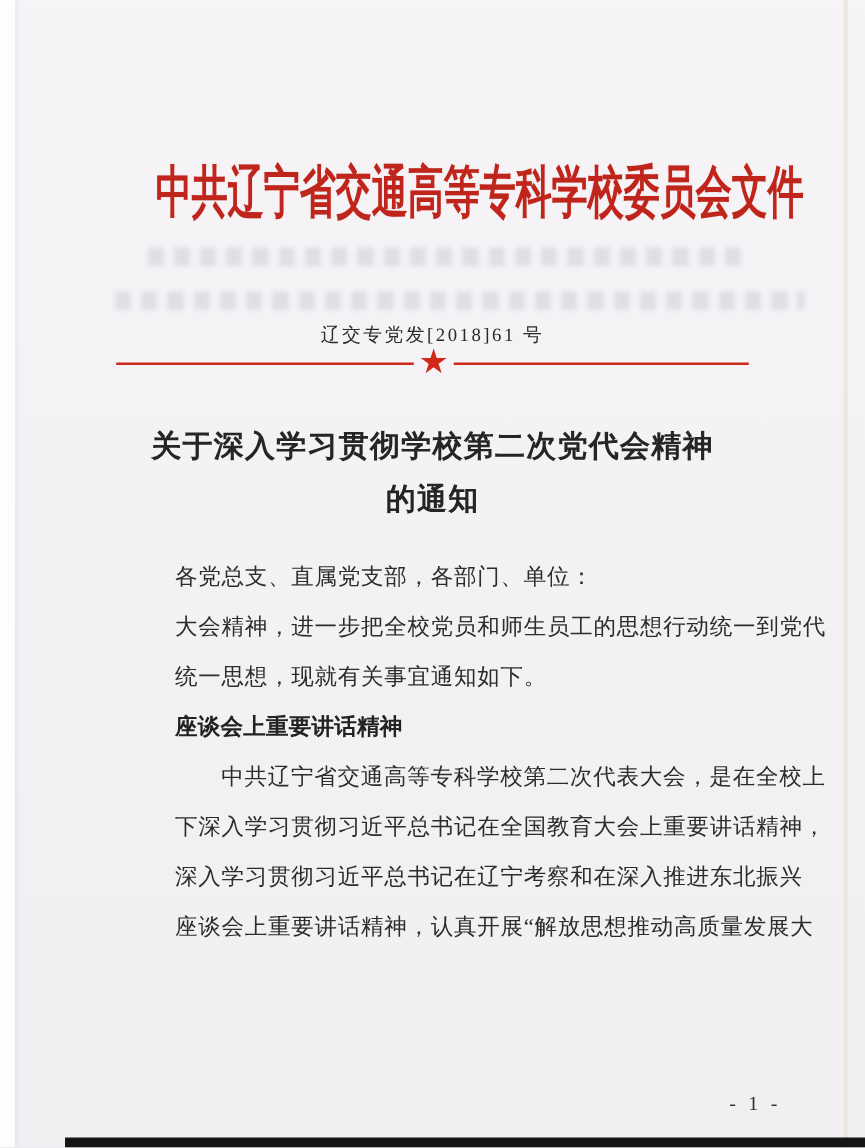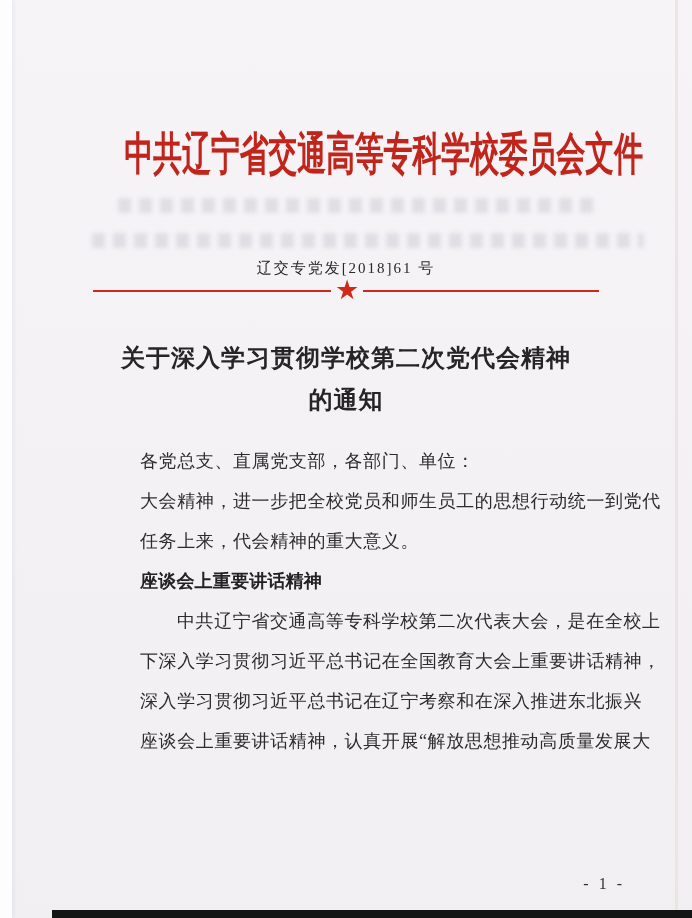--- a/index.html
+++ b/index.html
@@ -100,21 +100,21 @@
   <div class="red-line right"></div>
 
   <div class="doc-title">
     <div>关于深入学习贯彻学校第二次党代会精神</div>
     <div>的通知</div>
   </div>
 
   <div class="body-text">
       <div class="line">各党总支、直属党支部，各部门、单位：</div>
       <div class="line">大会精神，进一步把全校党员和师生员工的思想行动统一到党代</div>
-      <div class="line">任务上来，代会精神的重大意义。</div>
+      <div class="line">统一思想，现就有关事宜通知如下。</div>
       <div class="line bold">座谈会上重要讲话精神</div>
       <div class="line indent">中共辽宁省交通高等专科学校第二次代表大会，是在全校上</div>
       <div class="line">下深入学习贯彻习近平总书记在全国教育大会上重要讲话精神，</div>
       <div class="line">深入学习贯彻习近平总书记在辽宁考察和在深入推进东北振兴</div>
       <div class="line">座谈会上重要讲话精神，认真开展“解放思想推动高质量发展大</div>
     </div>
 
   <div class="page-number">- 1 -</div>
 
 </div>

